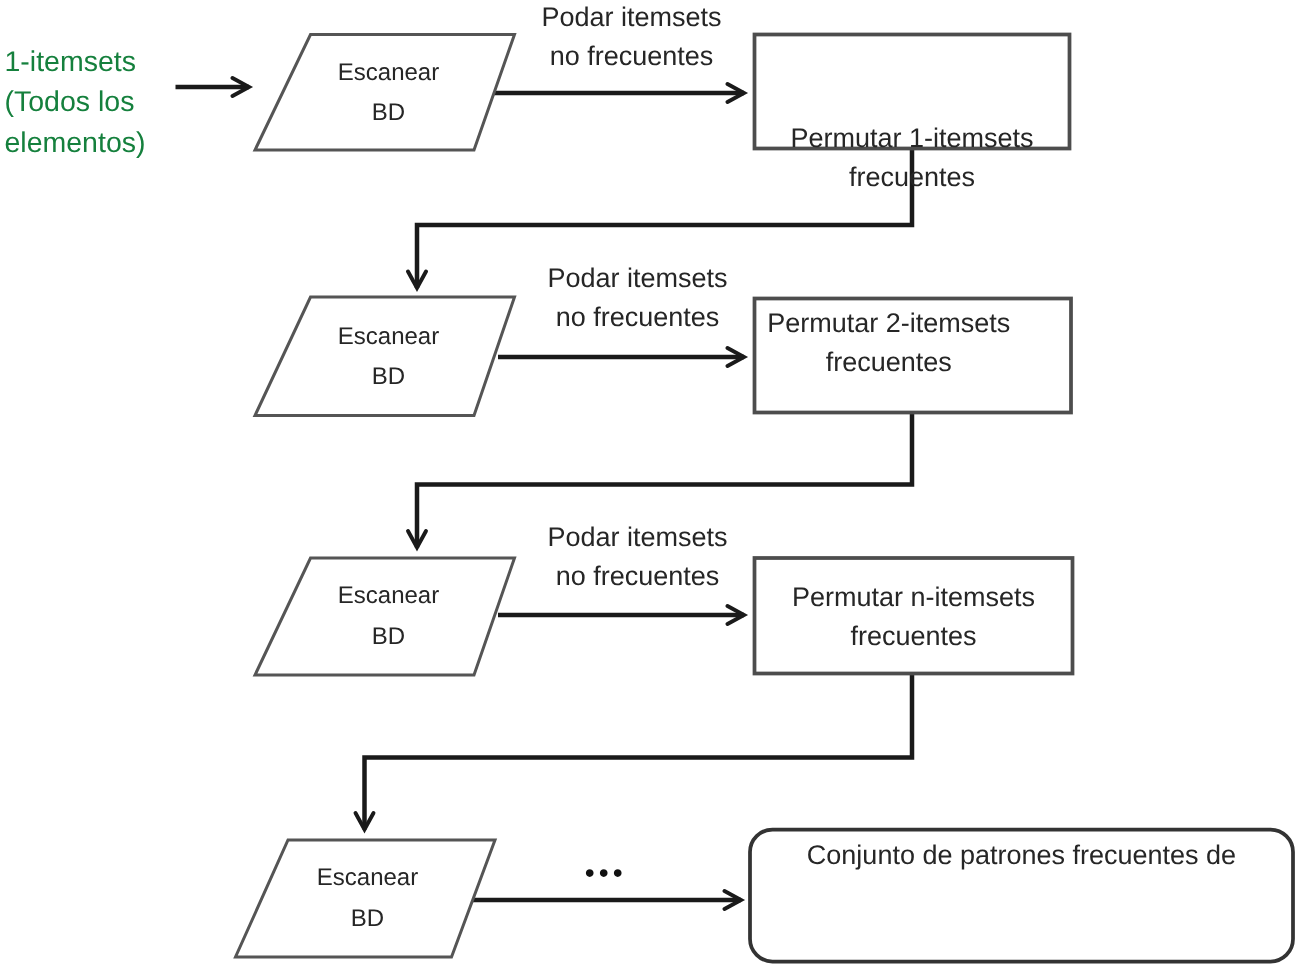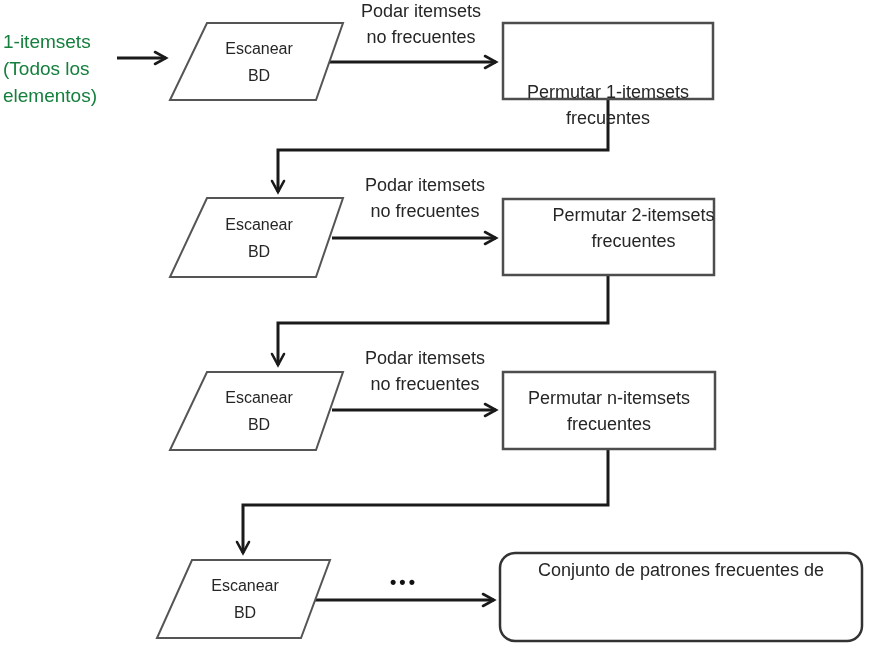--- a/index.html
+++ b/index.html
@@ -115,21 +115,21 @@
   </div>
 
   <div class="txt node-label" style="left:187px; top:198px; width:144px; height:79px;">
     <span>Escanear</span>
     <span>BD</span>
   </div>
   <div class="txt prune-label" style="left:345px; top:172px; width:160px; height:52px;">
     <span>Podar itemsets</span>
     <span>no frecuentes</span>
   </div>
-  <div class="txt box-label" style="left:528px; top:199px; width:211px; height:57px;">
+  <div class="txt box-label" style="left:487px; top:199px; width:211px; height:57px;">
     <span>Permutar 2-itemsets</span>
     <span>frecuentes</span>
   </div>
 
   <div class="txt node-label" style="left:187px; top:372px; width:144px; height:78px;">
     <span>Escanear</span>
     <span>BD</span>
   </div>
   <div class="txt prune-label" style="left:345px; top:345px; width:160px; height:52px;">
     <span>Podar itemsets</span>

